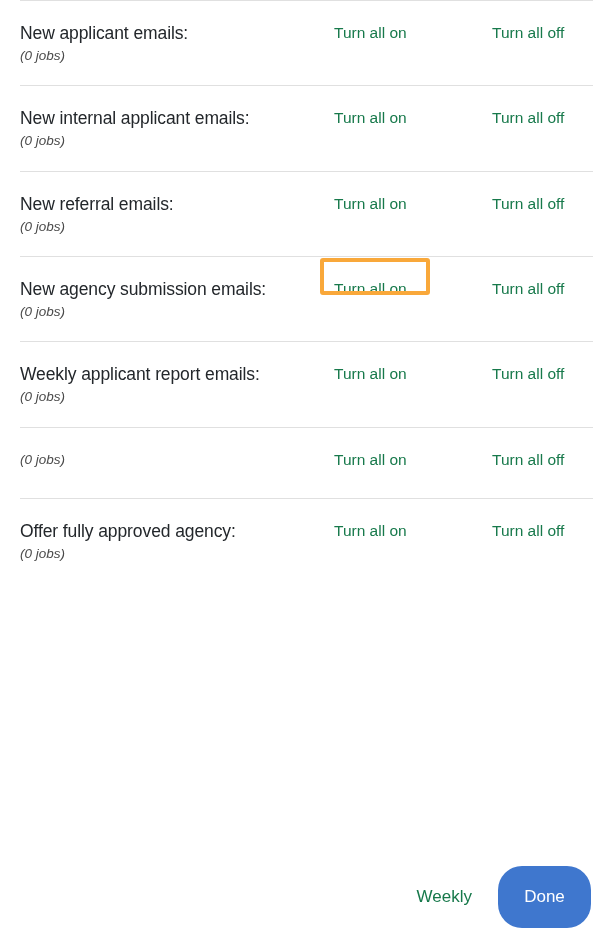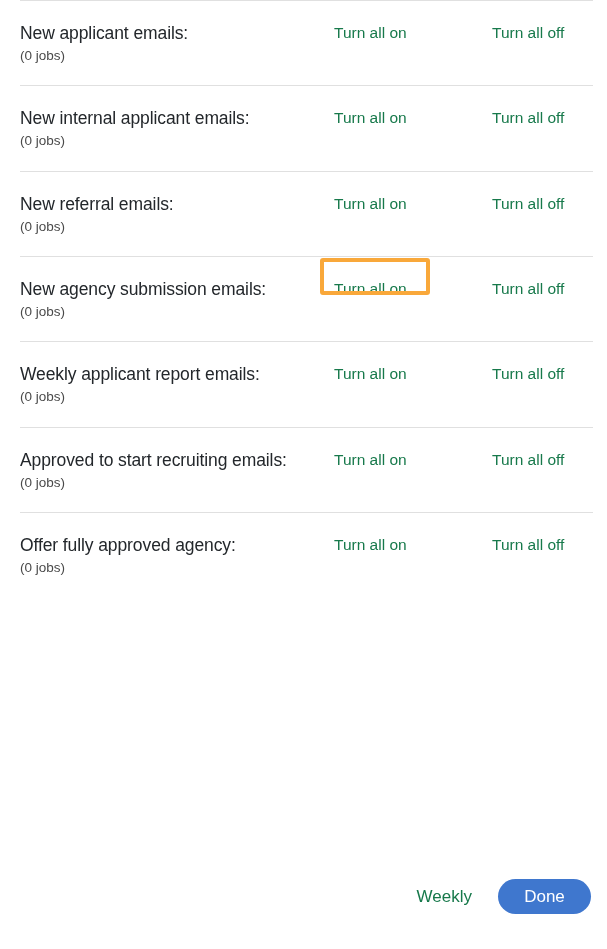--- a/index.html
+++ b/index.html
@@ -66,20 +66,21 @@
     line-height: 1.32;
     letter-spacing: -0.1px;
   }
 
   .label-count {
     font-size: 13.5px;
     font-weight: normal;
     color: #4a4a4a;
     line-height: 1.5;
     margin-top: 1px;
+    font-style: italic;
   }
 
   .action-col {
     position: relative;
     display: flex;
     align-items: flex-start;
     padding-top: 3px;
     gap: 28px;
   }
 
@@ -153,21 +154,21 @@
 
   .done-btn {
     font-size: 17px;
     color: #ffffff;
     background: #3f77ce;
     border: none;
     border-radius: 24px;
     cursor: pointer;
     font-family: inherit;
     width: 93px;
-    height: 35px;
+    height: 62px;
     line-height: 1;
   }
 </style>
 </head>
 <body>
 
 <div id="app">
 
   <div class="rows" id="rows-container">
       <div class="row">
@@ -232,21 +233,20 @@
           <div class="action-col">
             <span class="link-on focus-wrap"><button class="link">Turn all on</button></span>
             <button class="link link-off">Turn all off</button>
           </div>
         </div>
       </div>
       <div class="row">
         <div class="divider"></div>
         <div class="row-inner">
           <div class="label-col">
-            <div class="label-title">Approved to start recruiting emails:</div>
             <div class="label-count">(0 jobs)</div>
           </div>
           <div class="action-col">
             <span class="link-on focus-wrap"><button class="link">Turn all on</button></span>
             <button class="link link-off">Turn all off</button>
           </div>
         </div>
       </div>
       <div class="row">
         <div class="divider"></div>

